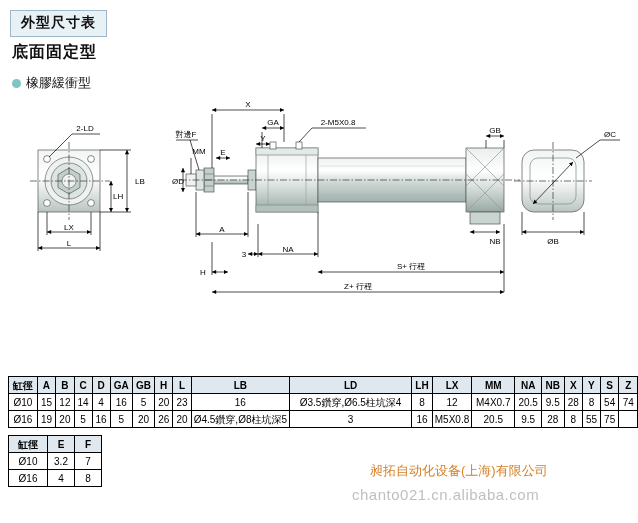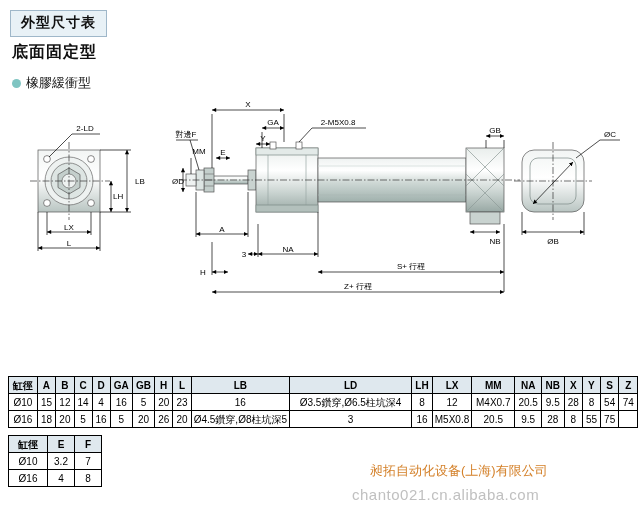--- a/index.html
+++ b/index.html
@@ -312,21 +312,21 @@
         <td>M4X0.7</td>
         <td>20.5</td>
         <td>9.5</td>
         <td>28</td>
         <td>8</td>
         <td>54</td>
         <td>74</td>
       </tr>
       <tr>
         <td>Ø16</td>
-        <td>18</td>
+        <td>19</td>
         <td>20</td>
         <td>5</td>
         <td>16</td>
         <td>5</td>
         <td>20</td>
         <td>26</td>
         <td>20</td>
         <td>Ø4.5鑽穿,Ø8柱坑深5</td>
         <td>3</td>
         <td>16</td>

